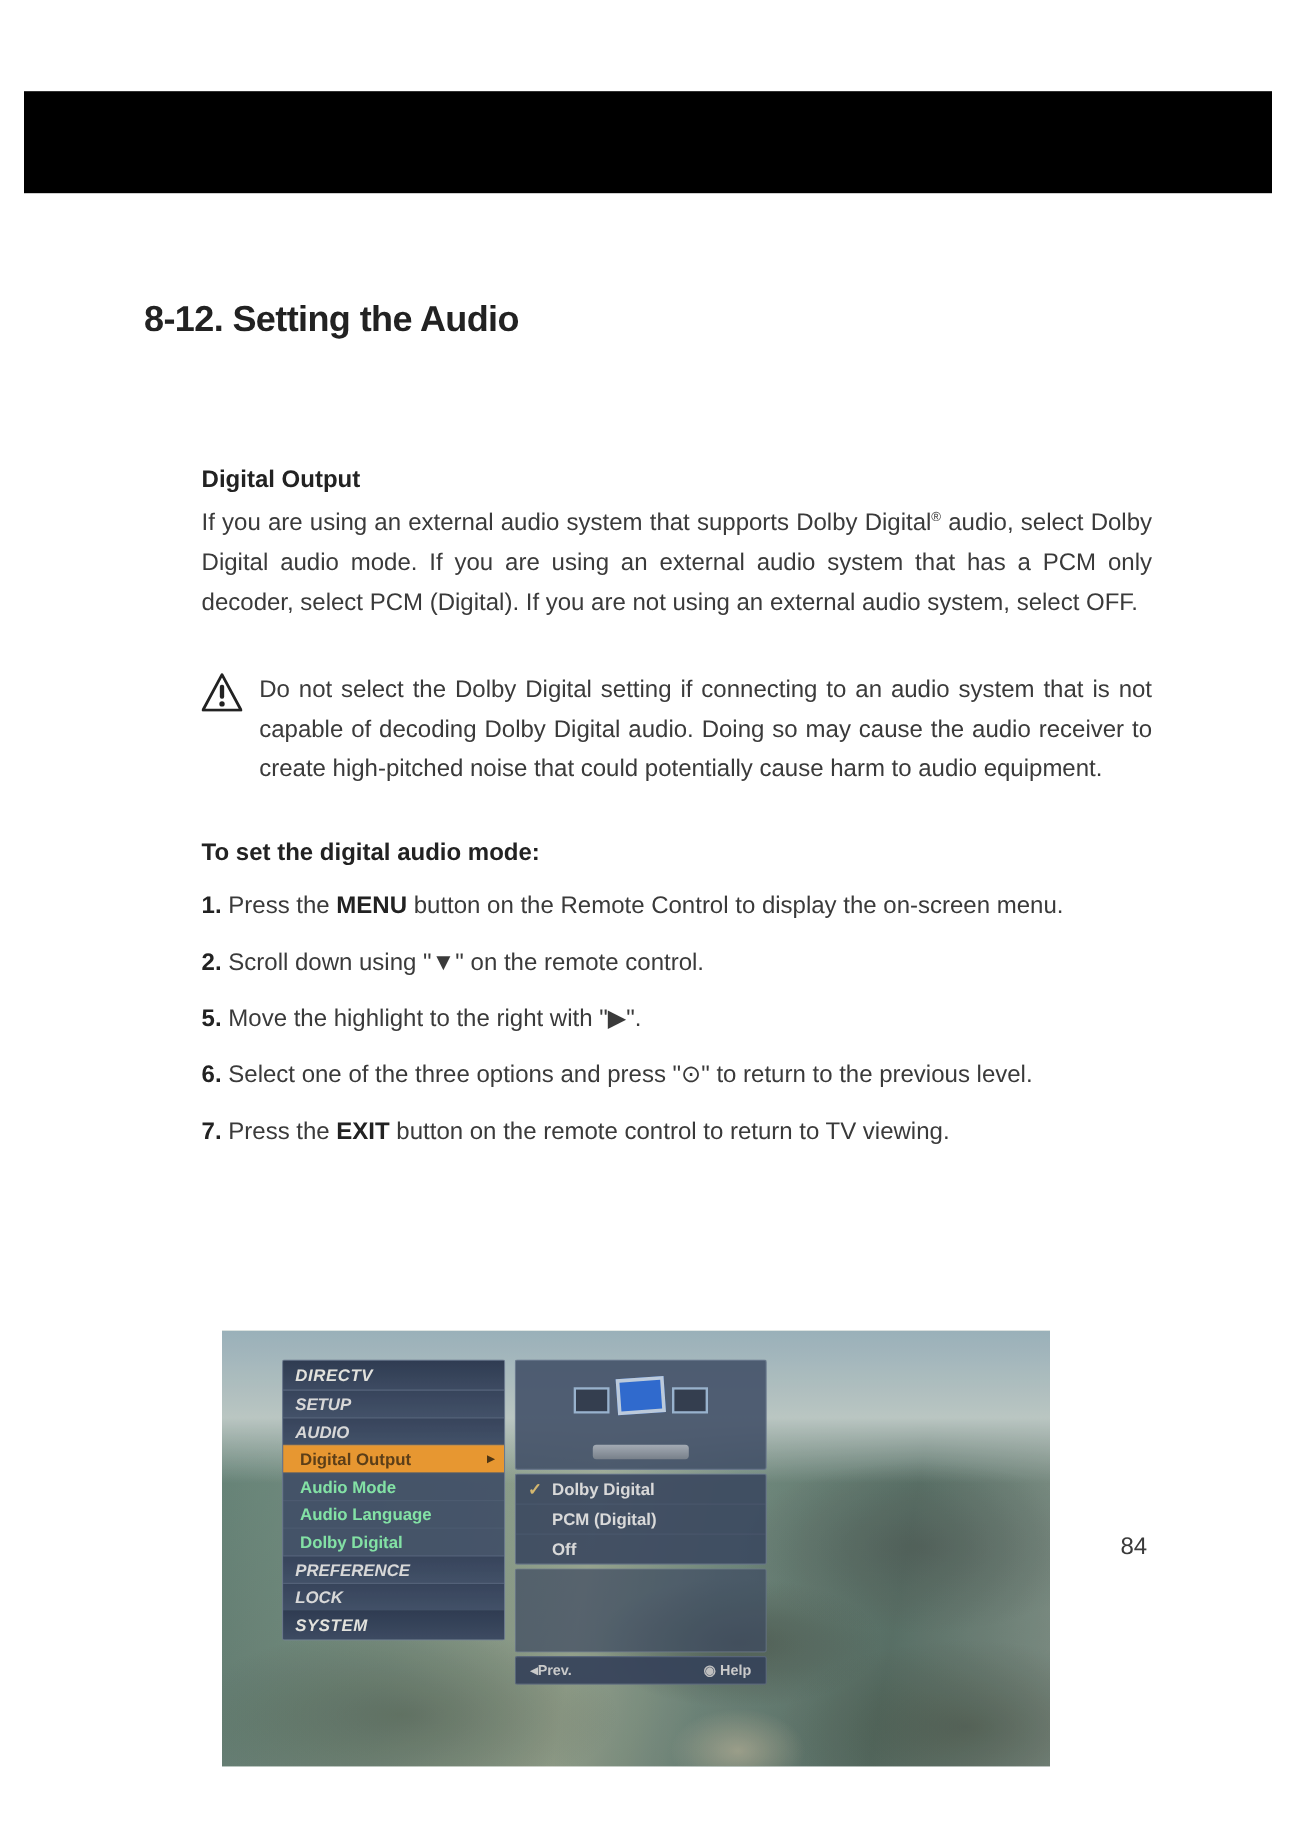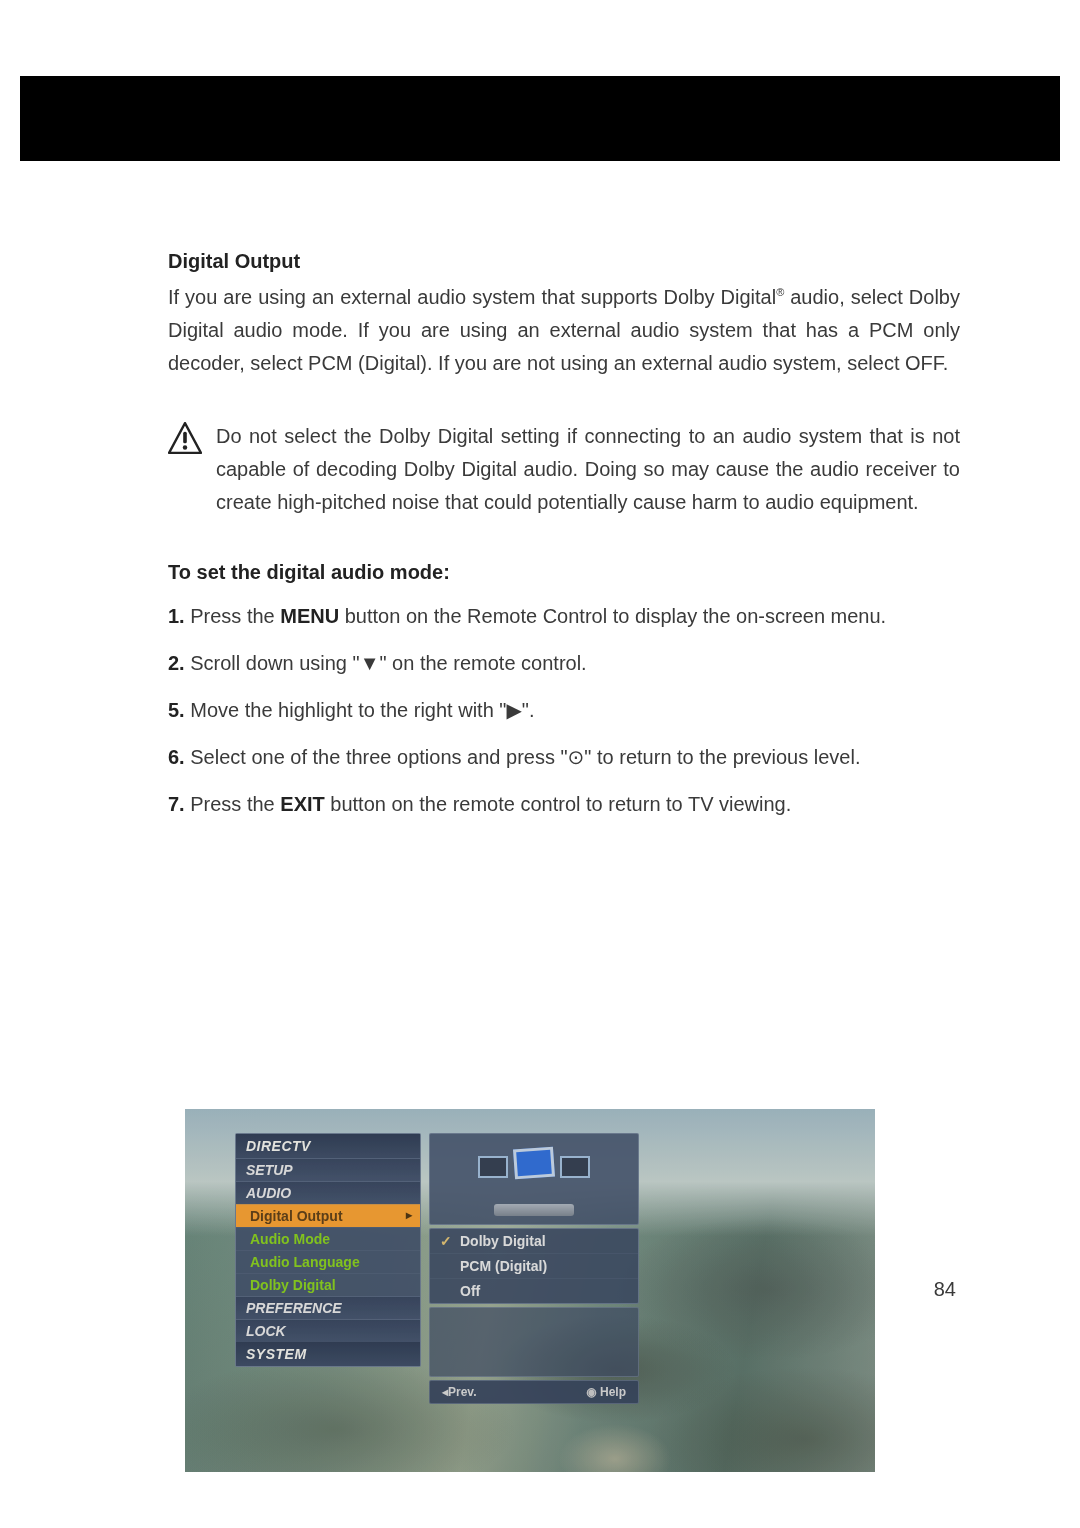--- a/index.html
+++ b/index.html
@@ -148,21 +148,21 @@
   }
   .msubhdr {
     padding: 3px 10px;
     background: linear-gradient(rgba(48,62,88,0.9), rgba(62,78,104,0.85));
     font-weight: bold;
     font-style: italic;
     border-top: 1px solid rgba(110,125,150,0.4);
   }
   .mitem {
     padding: 3px 10px 3px 14px;
-    color: #84cc16;
+    color: #86efac;
     font-weight: bold;
     border-top: 1px solid rgba(100,115,140,0.25);
   }
   .mitem.sel {
     background: rgba(255,160,40,0.95);
     color: #5a3a10;
     position: relative;
   }
   .mitem.sel::after {
     content: "▸";
@@ -230,20 +230,21 @@
     content: "◉ ";
     color: #c9c9c9;
   }
 </style>
 </head>
 <body>
 
 <div class="black-bar"></div>
 
 <div class="content">
+  <h1 class="section-title">8-12. Setting the Audio</h1>
 
   <div class="subtitle">Digital Output</div>
   <p class="para">
     <span>If you are using an external audio system that supports Dolby Digital</span><span class="sup">®</span><span> audio, select Dolby Digital audio mode.  If you are using an external audio system that has a PCM only decoder, select  PCM (Digital).  If you are not using an external audio system, select OFF.</span>
   </p>
 
   <div class="warning">
     <div class="warning-icon">
       <svg viewBox="0 0 32 30" width="34" height="32">
         <path d="M16 1 L31 29 L1 29 Z" fill="none" stroke="#222" stroke-width="2.2" stroke-linejoin="round"></path>

